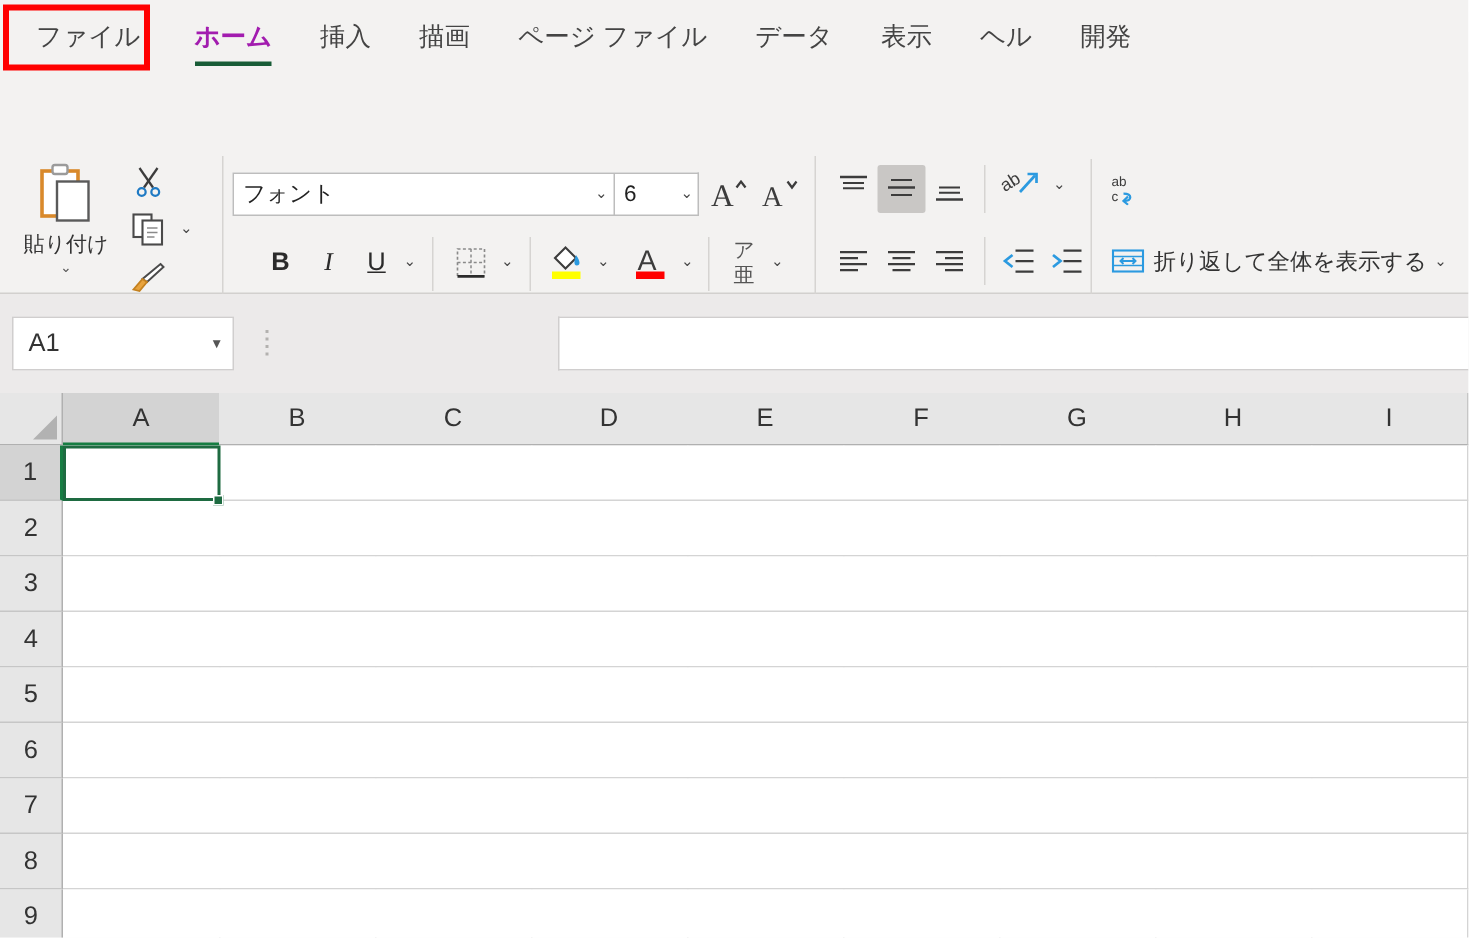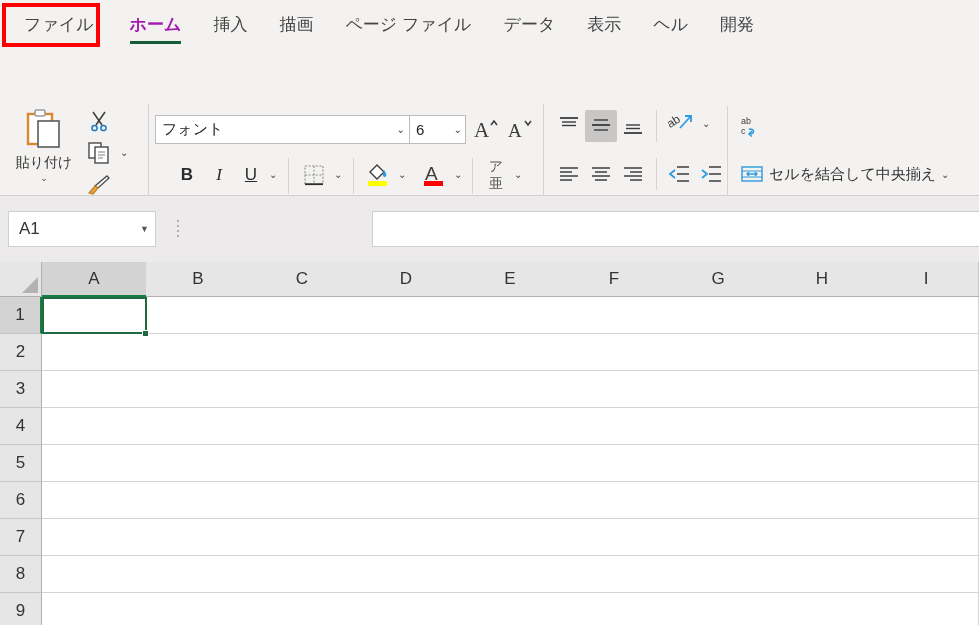--- a/index.html
+++ b/index.html
@@ -419,21 +419,21 @@
       </svg>
     </div>
 
     <div class="txtbtn" style="left:736px; top:110px; height:32px;">
       <svg width="24" height="22" viewBox="0 0 24 22">
         <rect x="2" y="4" width="20" height="14" fill="none" stroke="#2b9ae0" stroke-width="1.4"></rect>
         <line x1="2" y1="8" x2="22" y2="8" stroke="#2b9ae0" stroke-width="1"></line>
         <line x1="2" y1="14" x2="22" y2="14" stroke="#2b9ae0" stroke-width="1"></line>
         <path d="M7 11 H17 M9 9 L7 11 L9 13 M15 9 L17 11 L15 13" fill="none" stroke="#2b9ae0" stroke-width="1.3"></path>
       </svg>
-      <span>セルを結合して中央揃え</span>
+      <span>折り返して全体を表示する</span>
       <span class="chev">⌄</span>
     </div>
 
     <div class="grp-label" style="left:553px; width:400px;">配置</div>
     <div class="launcher" style="left:963px;">
       <svg width="14" height="14" viewBox="0 0 14 14">
         <path d="M2 2 H12 V12 H2 Z" fill="none" stroke="#555" stroke-width="1.2"></path>
         <path d="M5 5 L10 10 M10 6 V10 H6" fill="none" stroke="#333" stroke-width="1.4"></path>
       </svg>
     </div>

